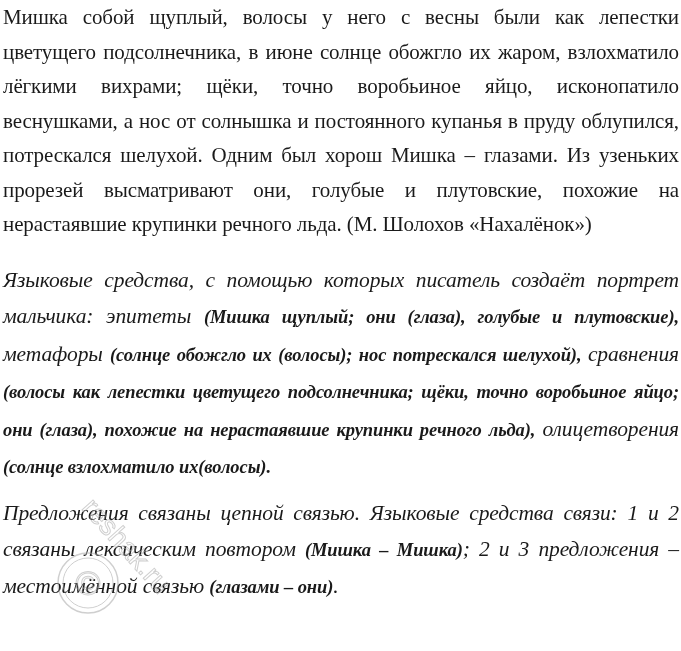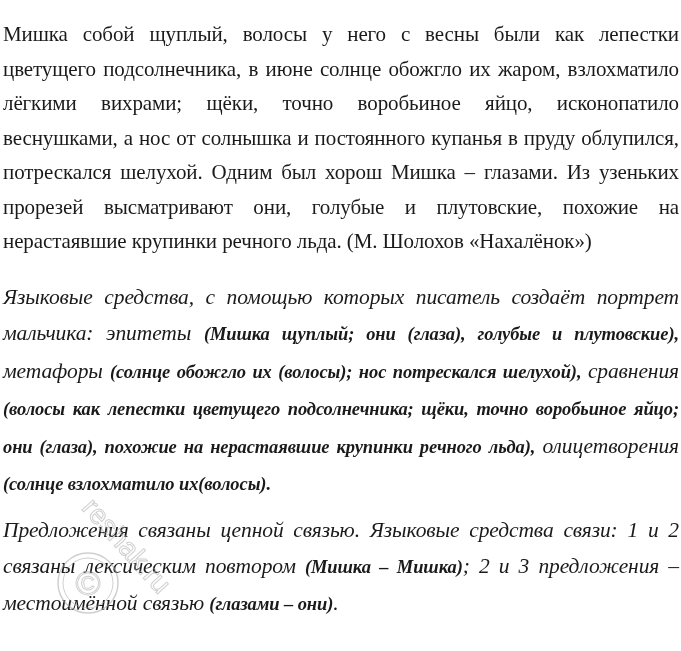--- a/index.html
+++ b/index.html
@@ -23,21 +23,21 @@
     }
     .para {
       margin: 0;
       text-align: justify;
       text-align-last: left;
       font-size: 21px;
       line-height: 34.5px;
       letter-spacing: -0.1px;
     }
     .para.quote {
-      padding-top: 17px;
+      padding-top: 0px;
     }
     .para.analysis {
       font-style: italic;
       margin-top: 20px;
       line-height: 36.5px;
       font-size: 21.5px;
     }
     .para.links {
       font-style: italic;
       margin-top: 9px;

